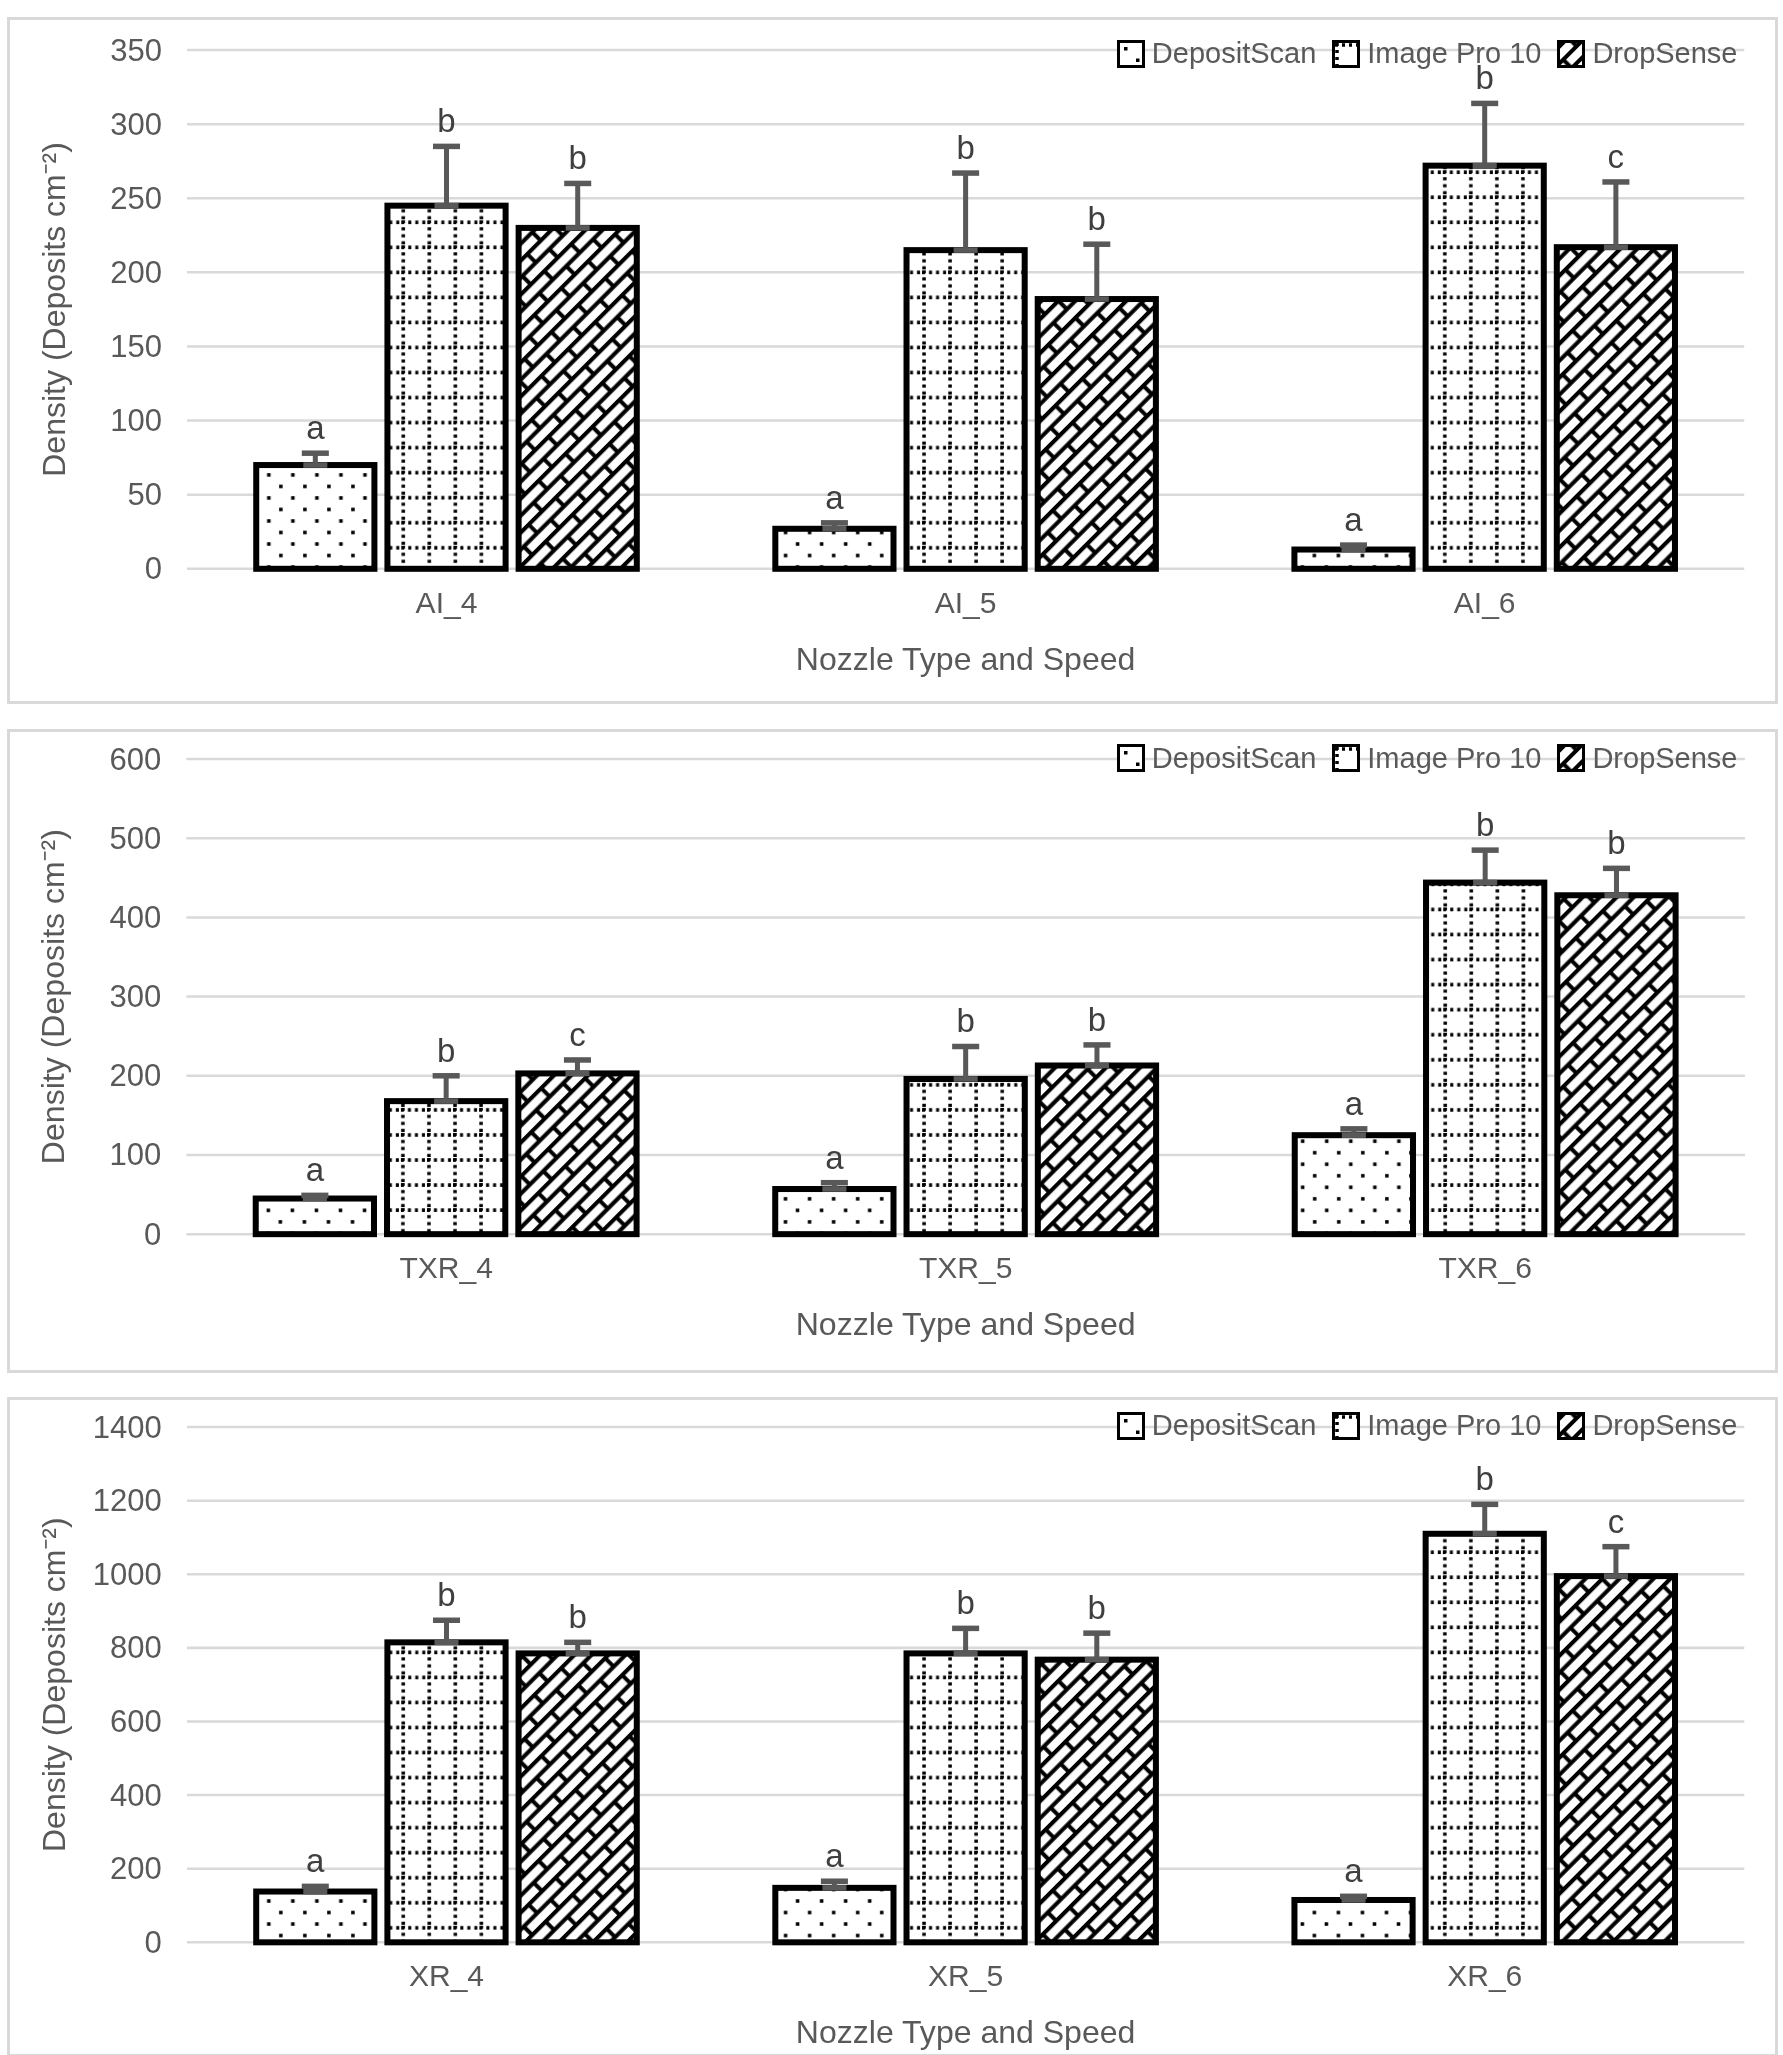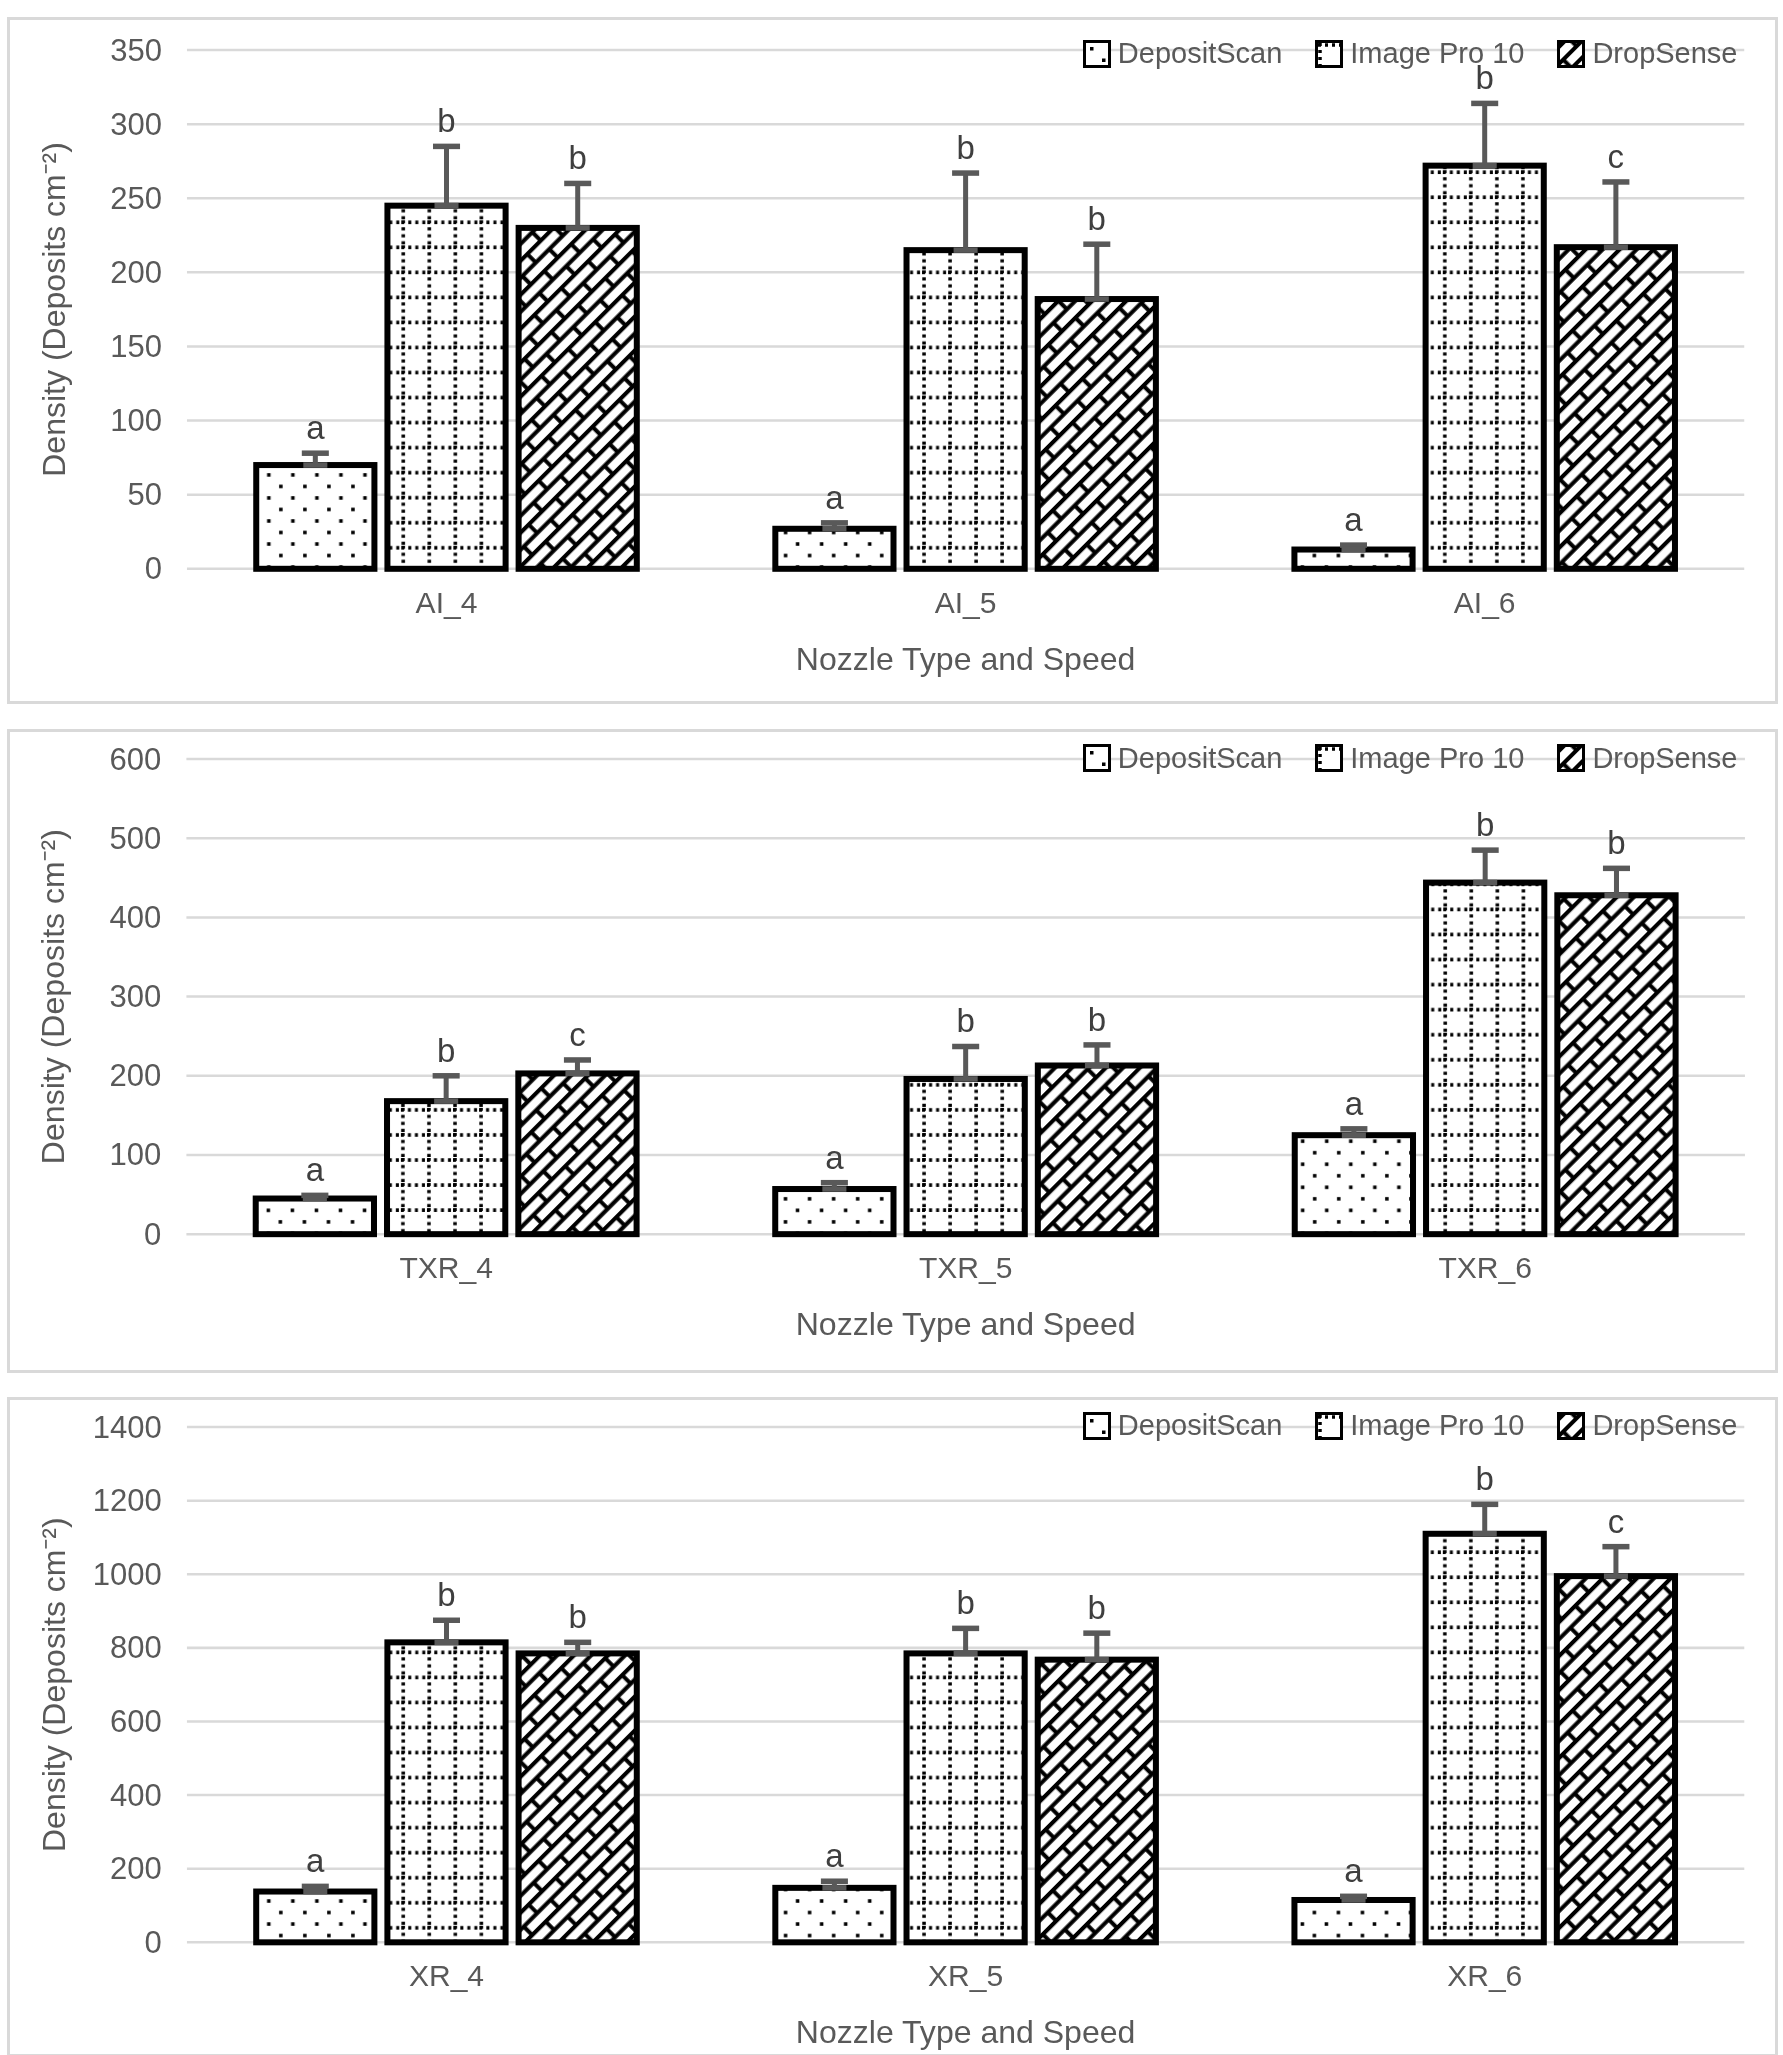--- a/index.html
+++ b/index.html
@@ -22,21 +22,21 @@
     background: #ffffff;
     border: 3.5px solid #d9d9d9;
     box-sizing: border-box;
   }
   .panel svg { display: block; }
   .legend {
     position: absolute;
     right: 37px;
     display: flex;
     align-items: center;
-    gap: 33px;
+    gap: 16px;
     z-index: 2;
   }
   .legend-item {
     display: flex;
     align-items: center;
     gap: 7px;
   }
   .legend-label {
     font-size: 29px;
     color: #595959;

